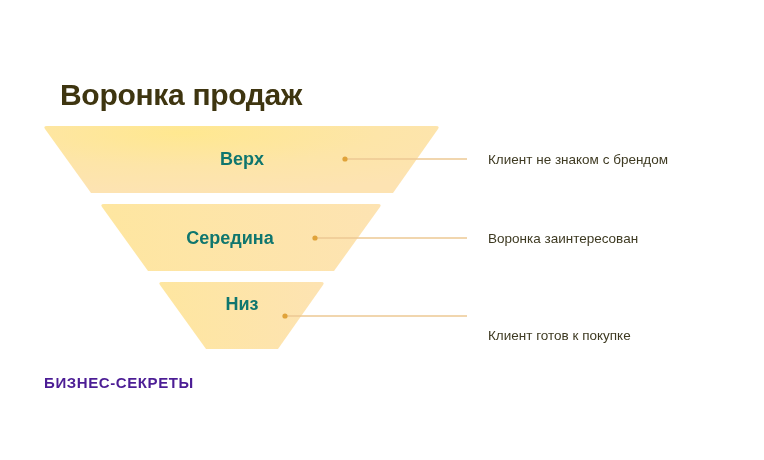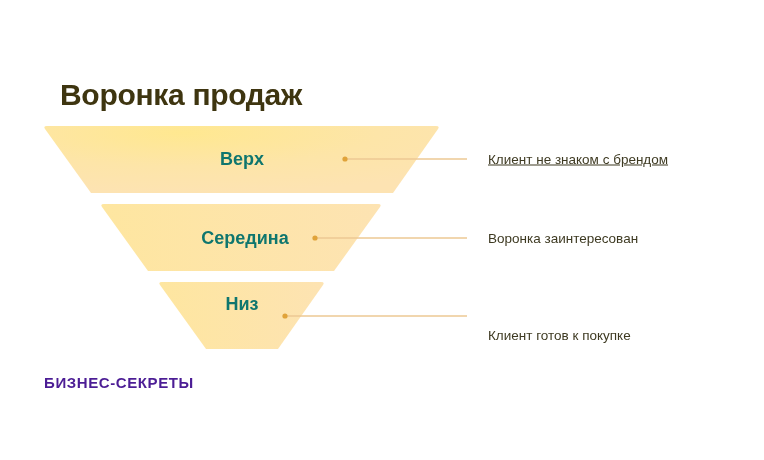--- a/index.html
+++ b/index.html
@@ -49,20 +49,20 @@
     <line x1="315" y1="238" x2="467" y2="238" stroke="#ecc993" stroke-width="1.5"></line>
     <circle cx="315" cy="238" r="2.6" fill="#e0a33a"></circle>
   </g>
   <g>
     <line x1="285" y1="316" x2="467" y2="316" stroke="#ecc993" stroke-width="1.5"></line>
     <circle cx="285" cy="316" r="2.6" fill="#e0a33a"></circle>
   </g>
 </svg>
 
 <div class="label" style="left:242px; top:159px;">Верх</div>
-<div class="label" style="left:245px; top:238px;">Середина</div>
+<div class="label" style="left:230px; top:238px;">Середина</div>
 <div class="label" style="left:242px; top:304px;">Низ</div>
 
-<div class="desc" style="top:159px;text-decoration:underline;">Клиент не знаком с брендом</div>
+<div class="desc" style="top:159px;">Клиент не знаком с брендом</div>
 <div class="desc" style="top:238px;">Воронка заинтересован</div>
 <div class="desc" style="top:335px;">Клиент готов к покупке</div>
 
 <div class="brand">БИЗНЕС-СЕКРЕТЫ</div>
 
 </body></html>

